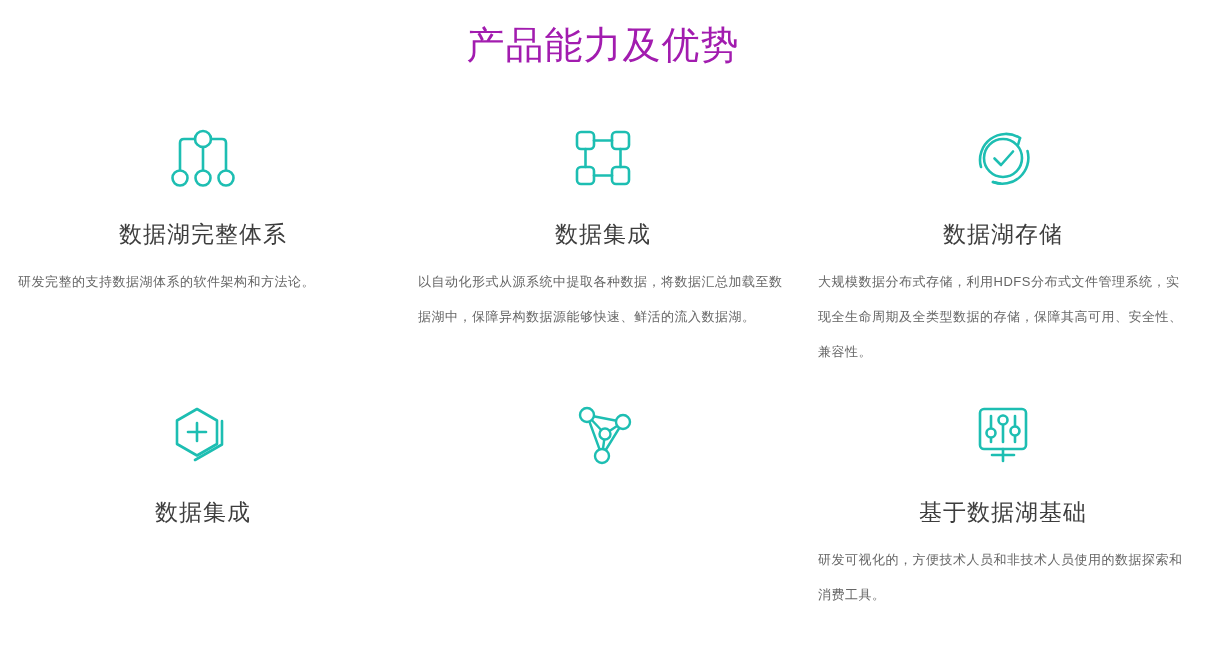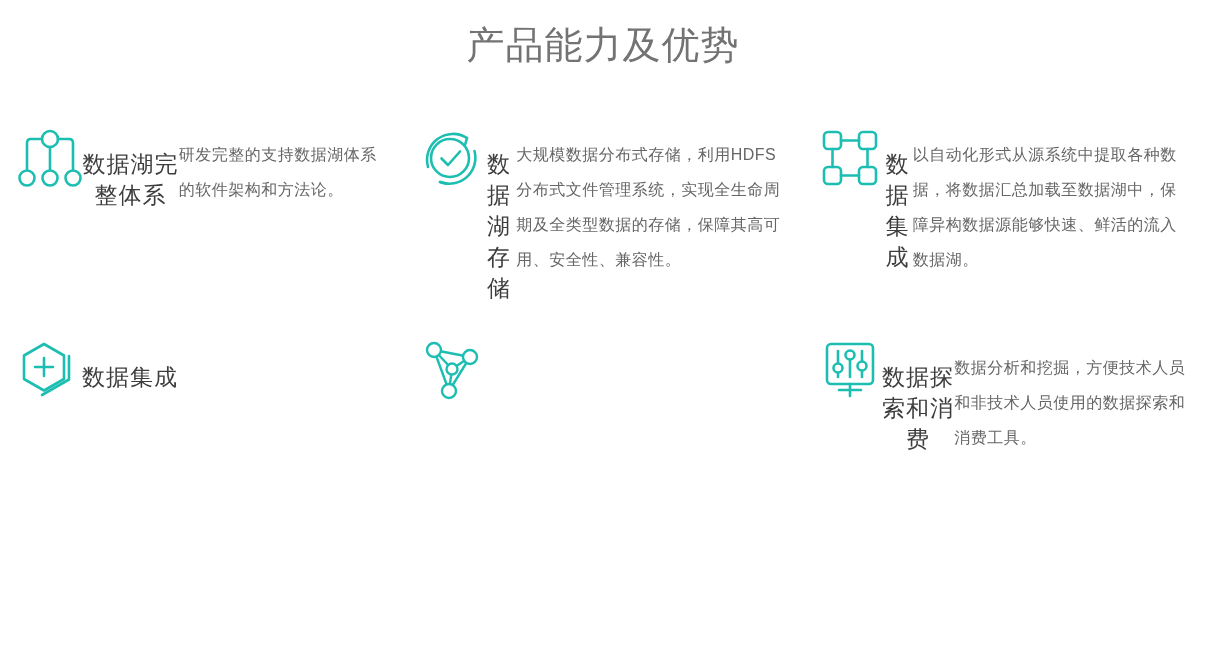--- a/index.html
+++ b/index.html
@@ -9,54 +9,54 @@
     font-family: "Liberation Sans", "DejaVu Sans", sans-serif;
   }
   body { height: 650px; overflow: hidden; }
 
   .page-title {
     margin-top: 20px;
     text-align: center;
     font-size: 38px;
     font-weight: 500;
     letter-spacing: 1px;
-    color: #737373;
+    color: #a21caf;
   }
 
   .features-grid {
     width: 1170px;
     margin: 52px auto 0 auto;
     display: grid;
     grid-template-columns: repeat(3, 370px);
     column-gap: 30px;
     row-gap: 32px;
   }
 
-  .card { display: flex; flex-direction: row; }
+  .card { display: flex; flex-direction: column; }
 
   .icon-wrap {
     height: 70px;
     display: flex;
     align-items: center;
     justify-content: center;
   }
   .icon { color: var(--accent, #1dbeb2); display: block; }
 
   .card-title {
     margin-top: 26px;
     text-align: center;
     font-size: 23px;
     font-weight: 400;
     letter-spacing: 1px;
     color: #3d3d3d;
   }
 
   .card-desc {
     margin-top: 14px;
-    font-size: 16px;
+    font-size: 13px;
     line-height: 35px;
     letter-spacing: 0.5px;
     color: #666666;
     text-align: left;
   }
 </style>
 </head>
 <body>
 
 <svg width="0" height="0" style="position:absolute" aria-hidden="true">
@@ -129,35 +129,35 @@
           <use href="#tree-hierarchy-icon"></use>
         </svg>
     </div>
     <h3 class="card-title">数据湖完整体系</h3>
     <p class="card-desc">研发完整的支持数据湖体系的软件架构和方法论。</p>
   </div>
 
   <div class="card">
     <div class="icon-wrap">
       <svg class="icon" width="64" height="64">
+          <use href="#connected-nodes-icon"></use>
+        </svg>
+    </div>
+    <h3 class="card-title">数据集成</h3>
+    <p class="card-desc">以自动化形式从源系统中提取各种数据，将数据汇总加载至数据湖中，保障异构数据源能够快速、鲜活的流入数据湖。</p>
+  </div>
+
+  <div class="card">
+    <div class="icon-wrap">
+      <svg class="icon" width="64" height="64">
           <use href="#check-cycle-icon"></use>
         </svg>
     </div>
     <h3 class="card-title">数据湖存储</h3>
     <p class="card-desc">大规模数据分布式存储，利用HDFS分布式文件管理系统，实现全生命周期及全类型数据的存储，保障其高可用、安全性、兼容性。</p>
-  </div>
-
-  <div class="card">
-    <div class="icon-wrap">
-      <svg class="icon" width="64" height="64">
-          <use href="#connected-nodes-icon"></use>
-        </svg>
-    </div>
-    <h3 class="card-title">数据集成</h3>
-    <p class="card-desc">以自动化形式从源系统中提取各种数据，将数据汇总加载至数据湖中，保障异构数据源能够快速、鲜活的流入数据湖。</p>
   </div>
 
   <div class="card">
     <div class="icon-wrap">
       <svg class="icon" width="64" height="64">
           <use href="#shield-plus-icon"></use>
         </svg>
     </div>
     <h3 class="card-title">数据集成</h3>
   </div>
@@ -169,16 +169,16 @@
         </svg>
     </div>
   </div>
 
   <div class="card">
     <div class="icon-wrap">
       <svg class="icon" width="64" height="64">
           <use href="#monitor-sliders-icon"></use>
         </svg>
     </div>
-    <h3 class="card-title">数据探索和消费</h3>
-    <p class="card-desc">数据分析和挖掘，方便技术人员和非技术人员使用的数据探索和消费工具。</p>
+    <h3 class="card-title">基于数据湖基础</h3>
+    <p class="card-desc">研发可视化的，方便技术人员和非技术人员使用的数据探索和消费工具。</p>
   </div>
 </div>
 
 </body></html>

